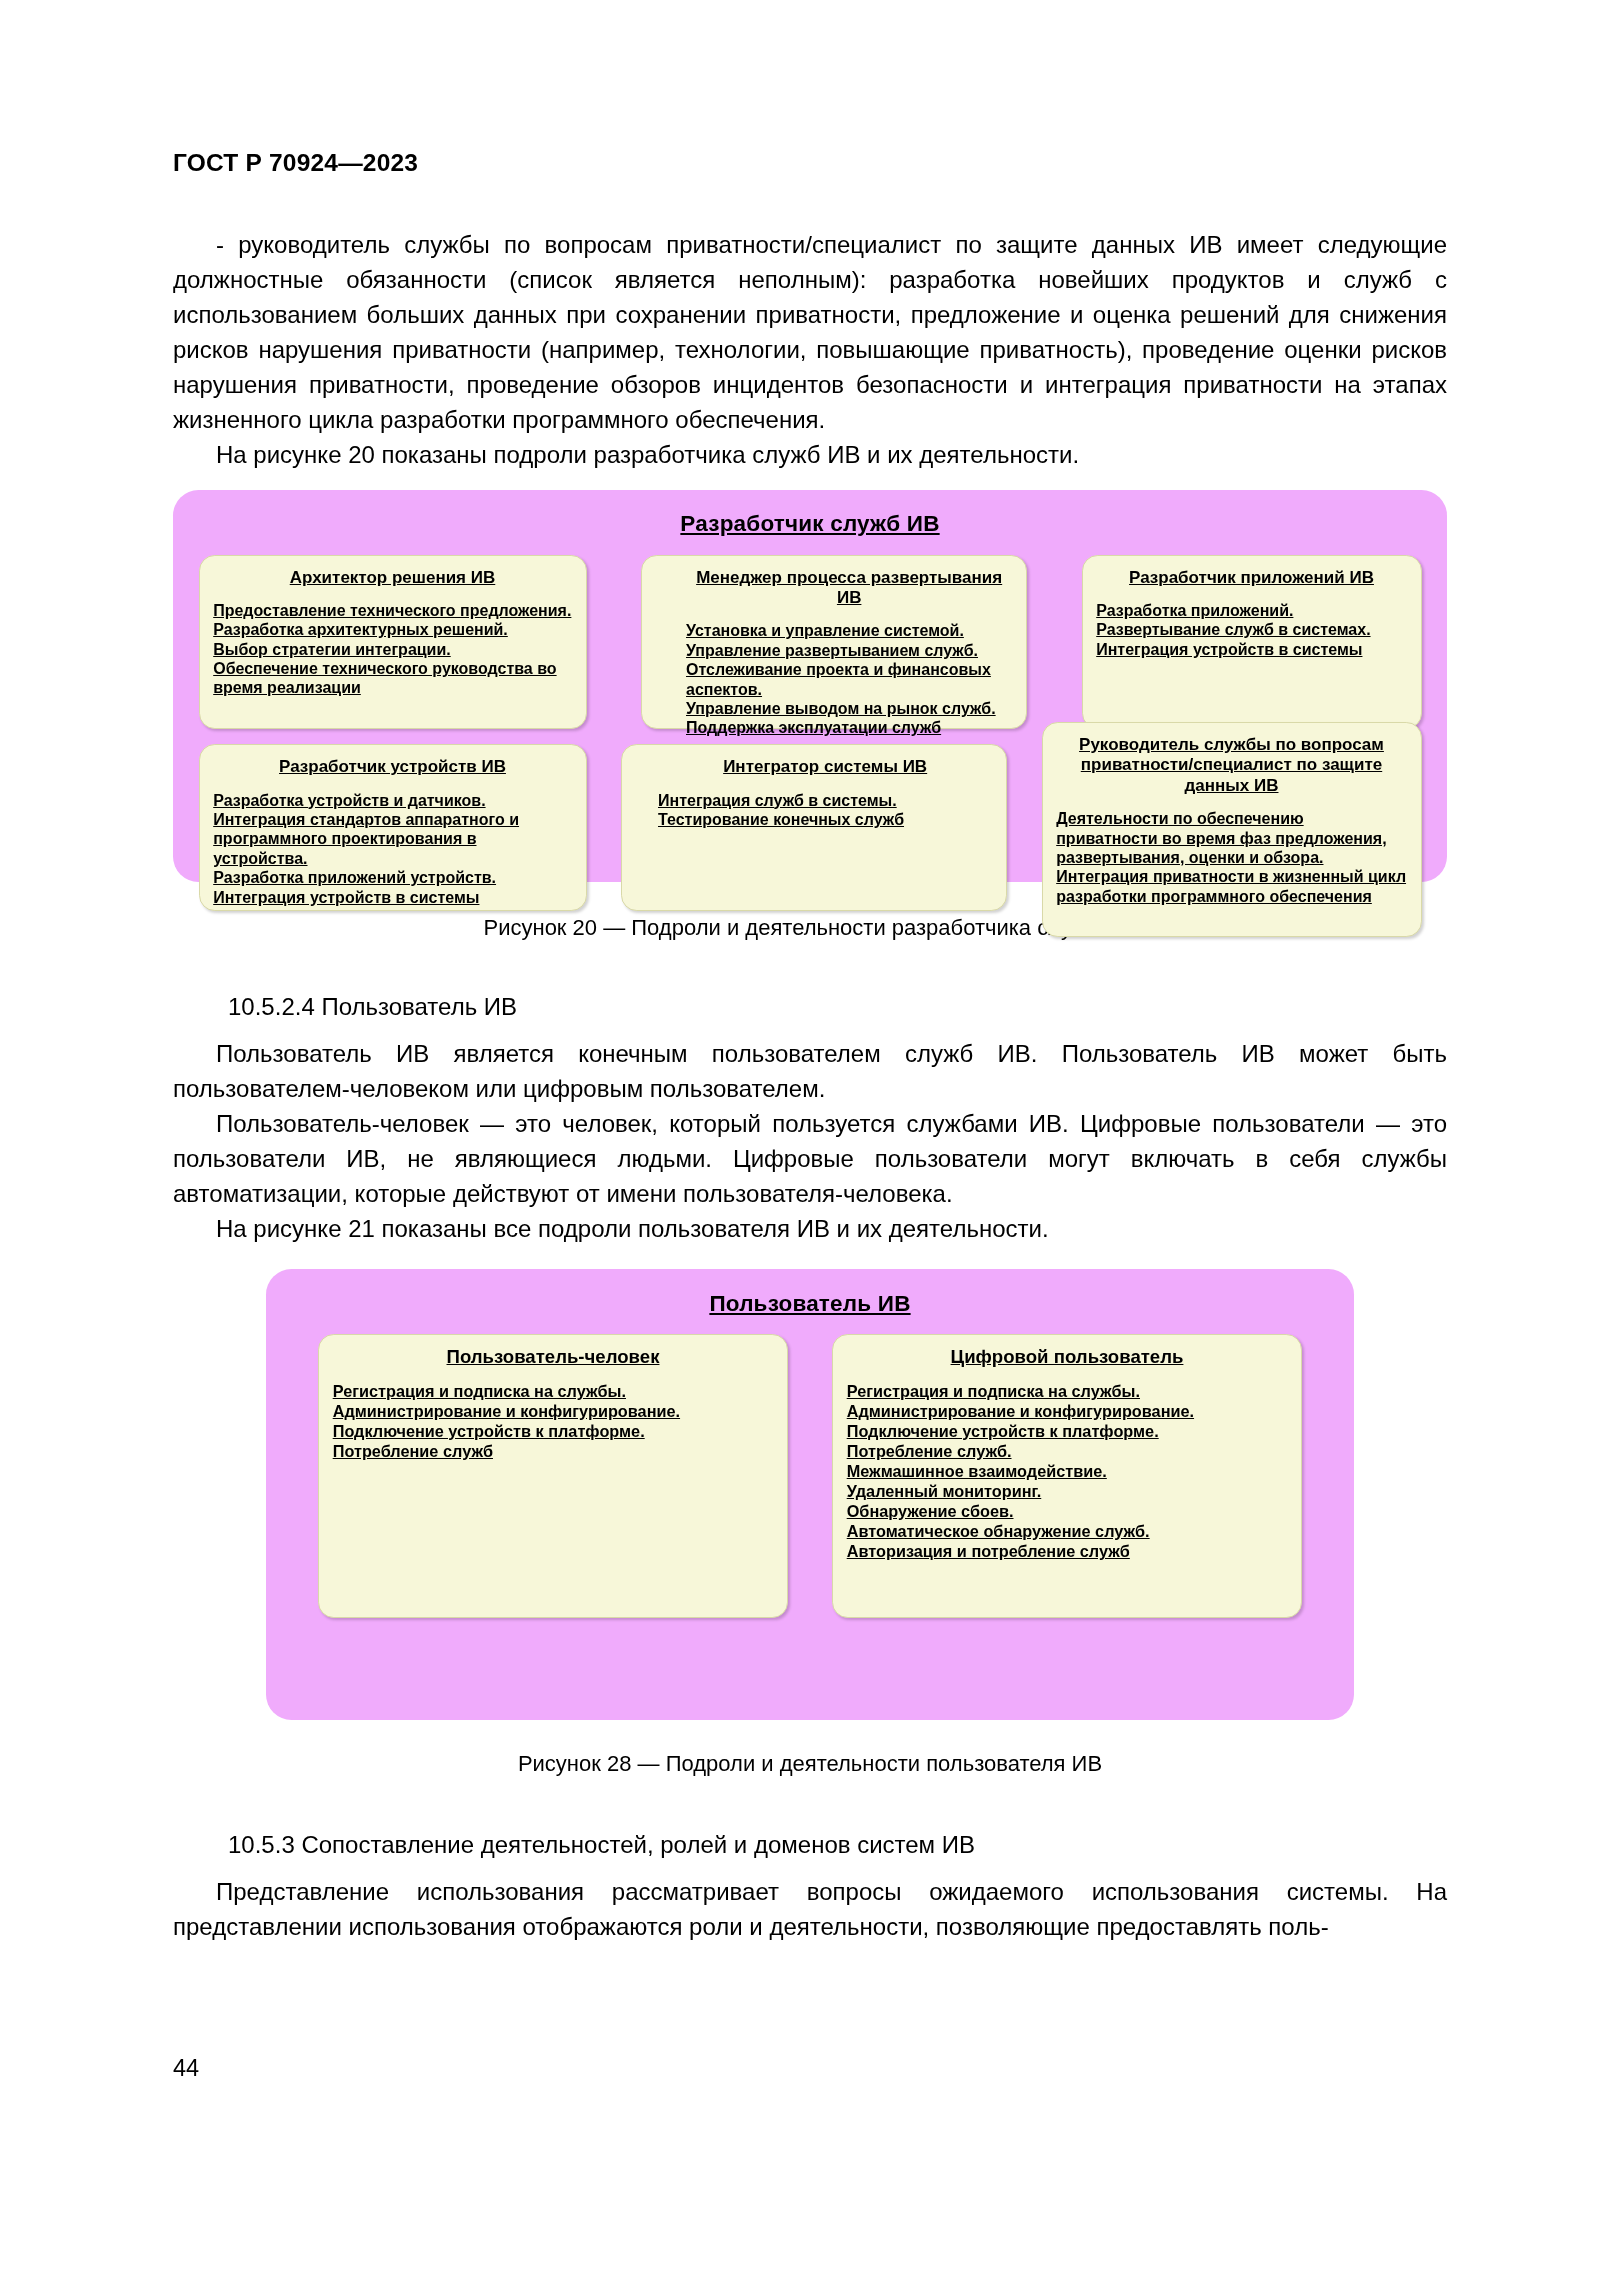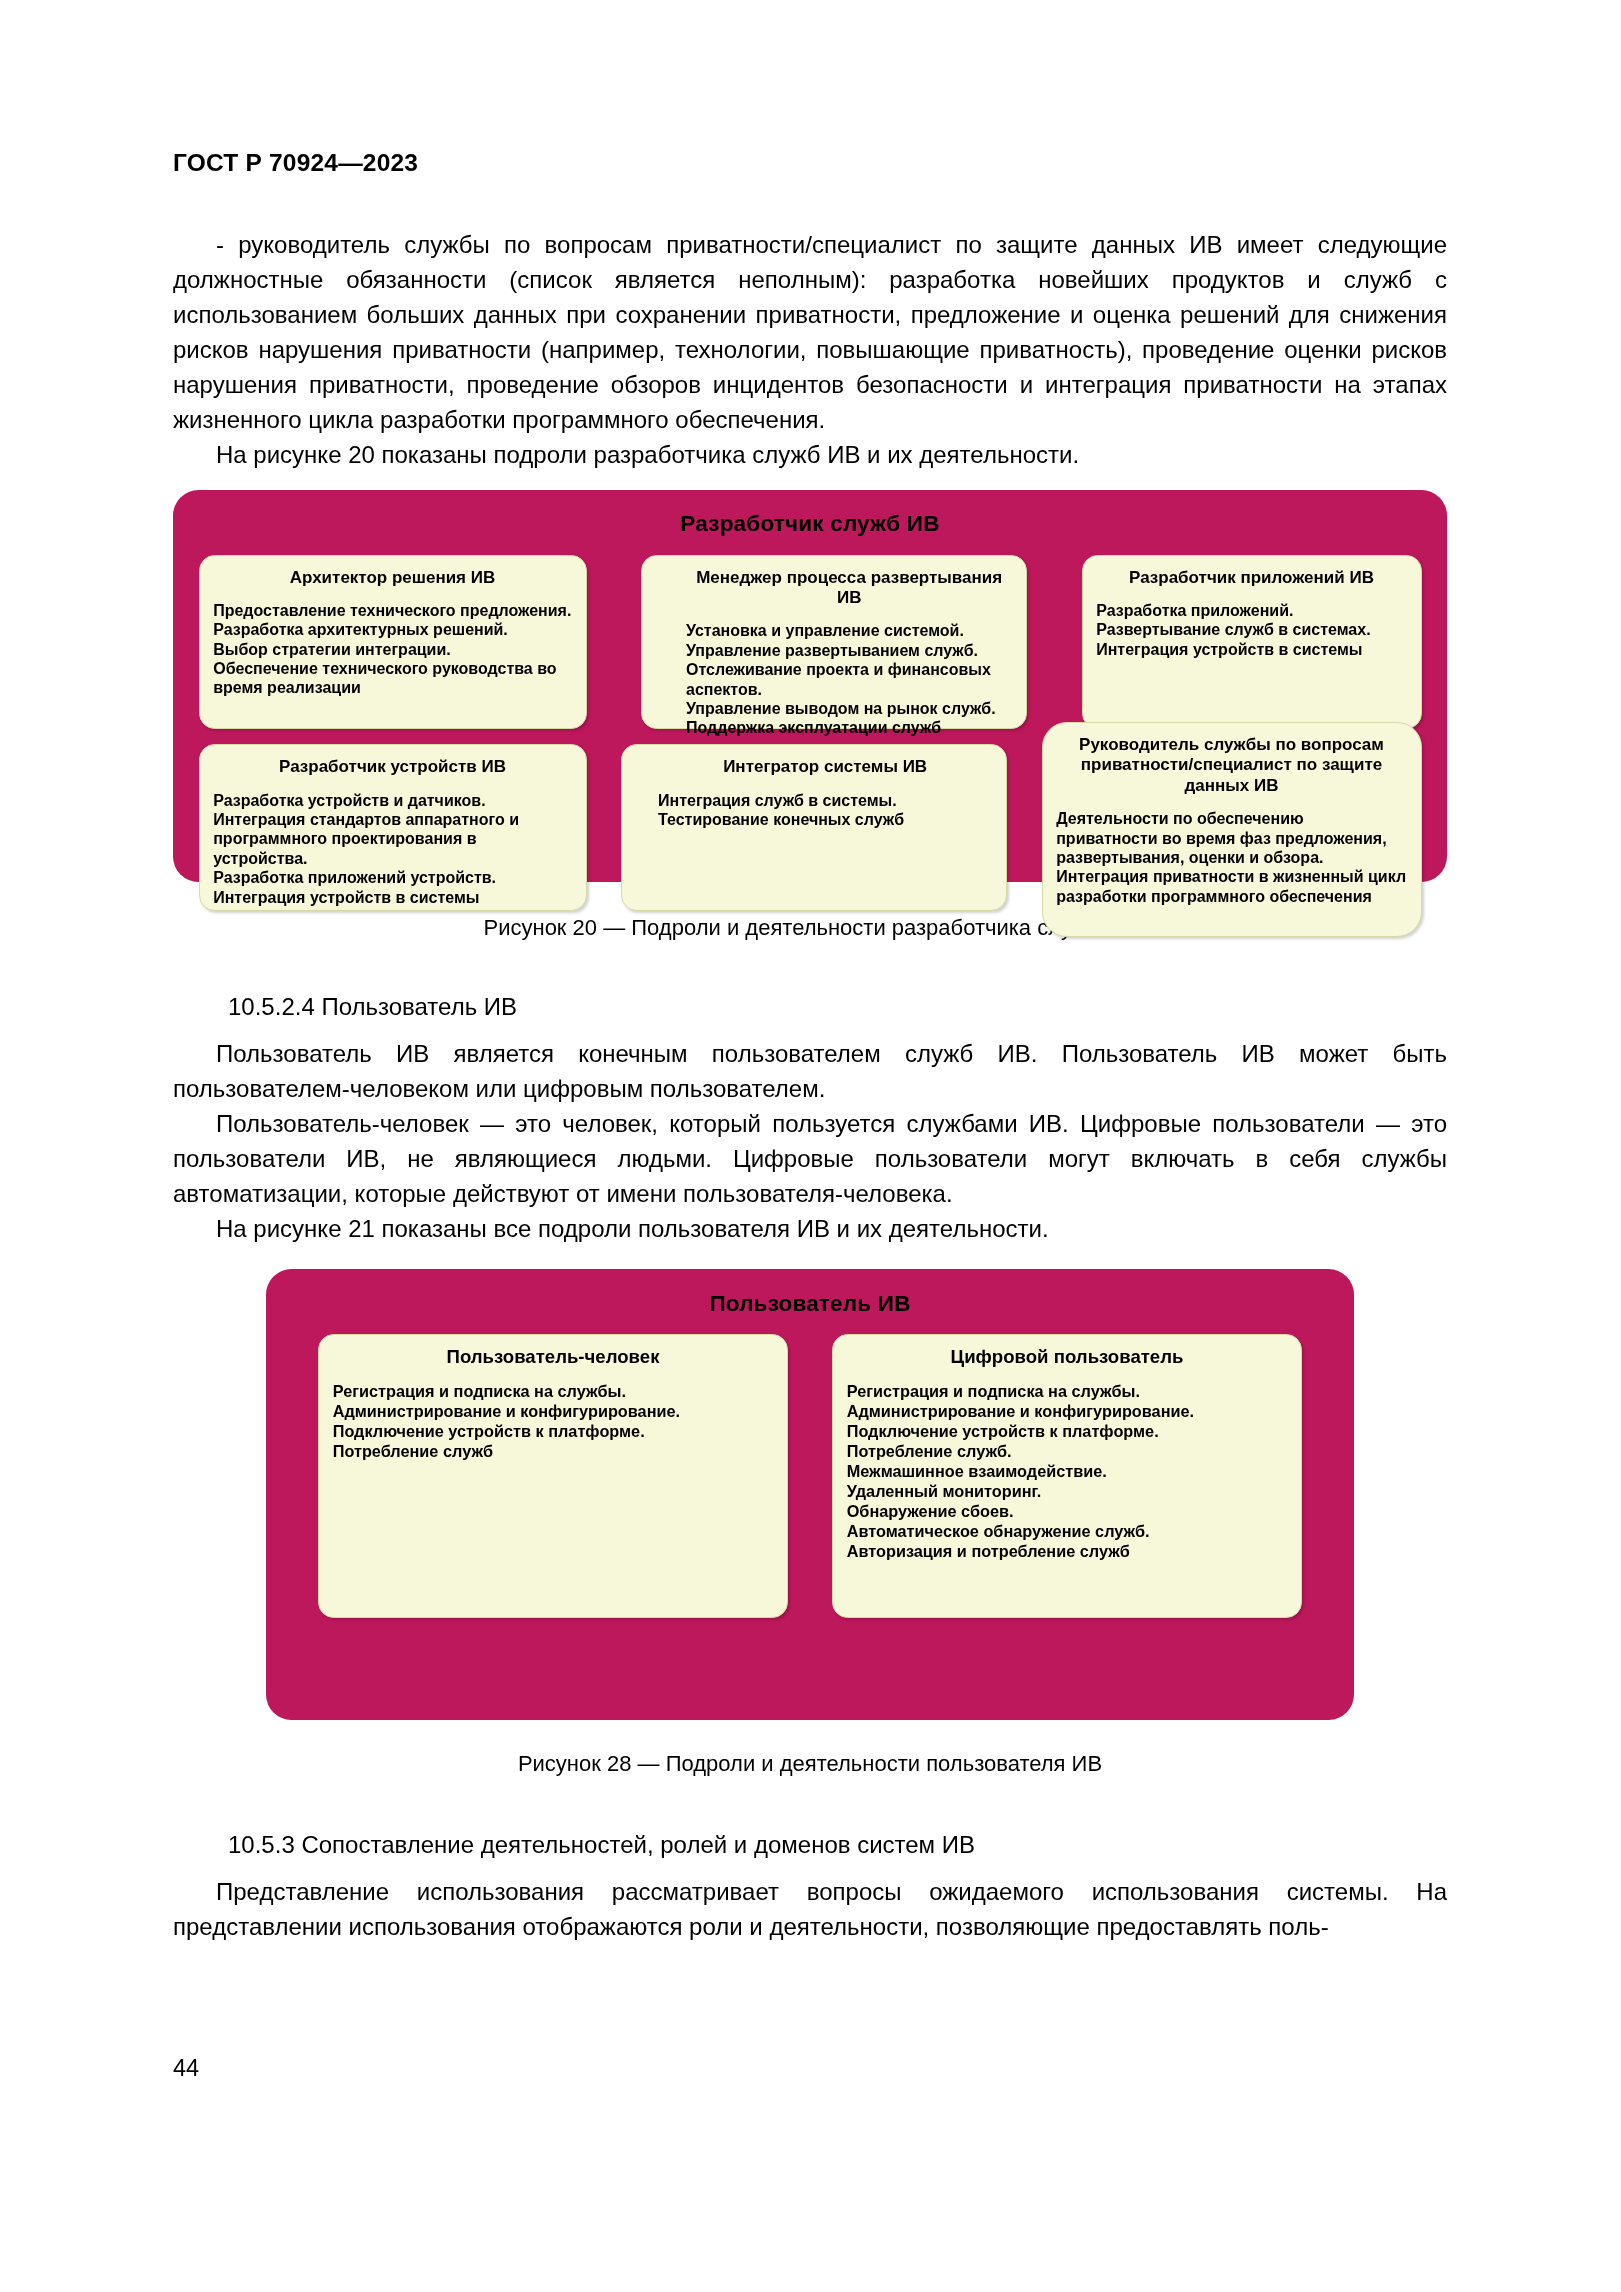--- a/index.html
+++ b/index.html
@@ -54,24 +54,25 @@
   .fig-caption {
     margin: 0;
     font-size: 22px;
     text-align: center;
     line-height: 33px;
   }
   .spacer-18 { height: 17.6px; }
 
   
   .diagram {
-    background: #be185d;
+    background: #f0abfc;
     border-radius: 25.5px;
     box-sizing: border-box;
     position: relative;
+    text-decoration: underline;
   }
   .diagram-title {
     text-align: center;
     font-weight: bold;
     font-size: 22.5px;
     color: #000;
     padding-top: 21.6px;
     padding-bottom: 17.6px;
     letter-spacing: 0.2px;
   }
@@ -111,21 +112,21 @@
     margin: 0;
   }
   #figure20 .row1 .card { height: 174px; }
   #figure20 .row1 .card.c1 { width: 388px; }
   #figure20 .row1 .card.c2 { width: 386px; padding-left: 44px; }
   #figure20 .row1 .card.c3 { width: 340px; }
   #figure20 .row-gap { height: 15.7px; }
   #figure20 .row2 .card { }
   #figure20 .row2 .card.c1 { width: 388px; height: 167px; }
   #figure20 .row2 .card.c2 { width: 386px; height: 167px; padding-left: 36px; }
-  #figure20 .row2 .card.c3 { width: 380px; height: 215px; margin-top: -22.5px; border-radius: 25px; }
+  #figure20 .row2 .card.c3 { width: 380px; height: 215px; margin-top: -22.5px; }
 
   
   #figure21 {
     width: 1088px;
     height: 451px;
     margin: 0 auto;
   }
   #figure21 .row1 .card.c1 { width: 470px; height: 284px; }
   #figure21 .row1 .card.c2 { width: 470px; height: 284px; }
   #figure21 .row { padding: 0 52px; }

